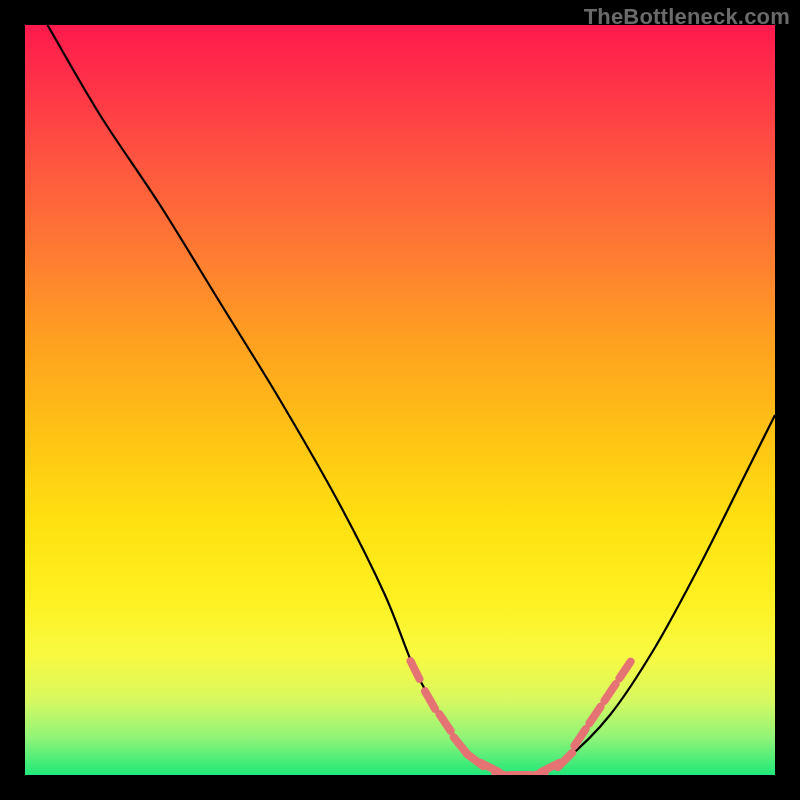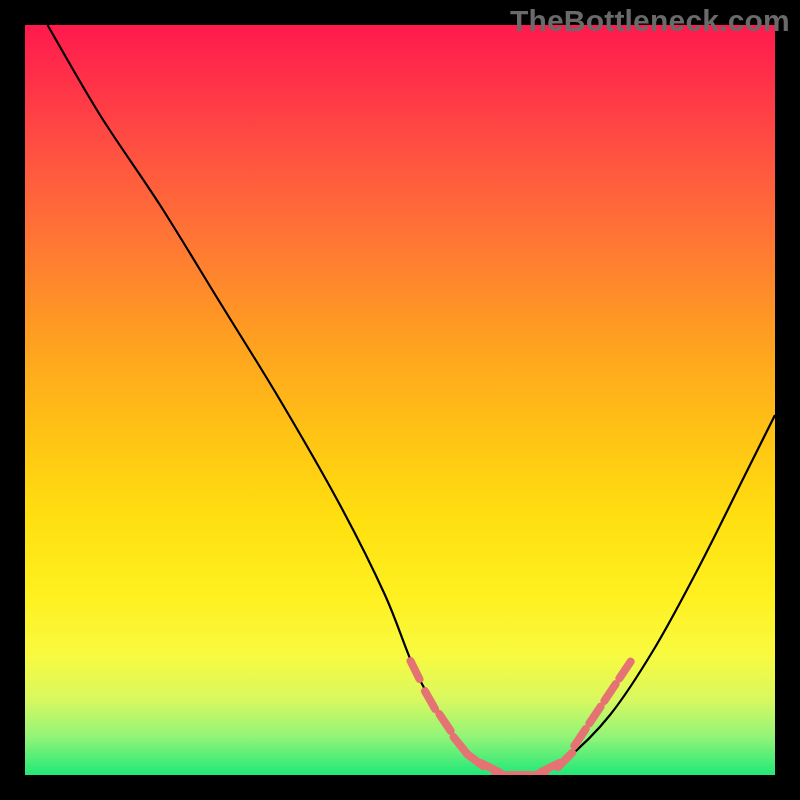--- a/index.html
+++ b/index.html
@@ -35,21 +35,21 @@
       #f8fa40 84%,
       #d8f860 90%,
       #90f478 95%,
       #20e878 100%);
   }
   .watermark {
     position: absolute;
     top: 4px;
     right: 10px;
     color: #6a6a6a;
-    font-size: 30px;
+    font-size: 22px;
     font-weight: 600;
     letter-spacing: 0.2px;
     user-select: none;
   }
   svg.curve-layer {
     position: absolute;
     left: 0;
     top: 0;
     width: 750px;
     height: 750px;

